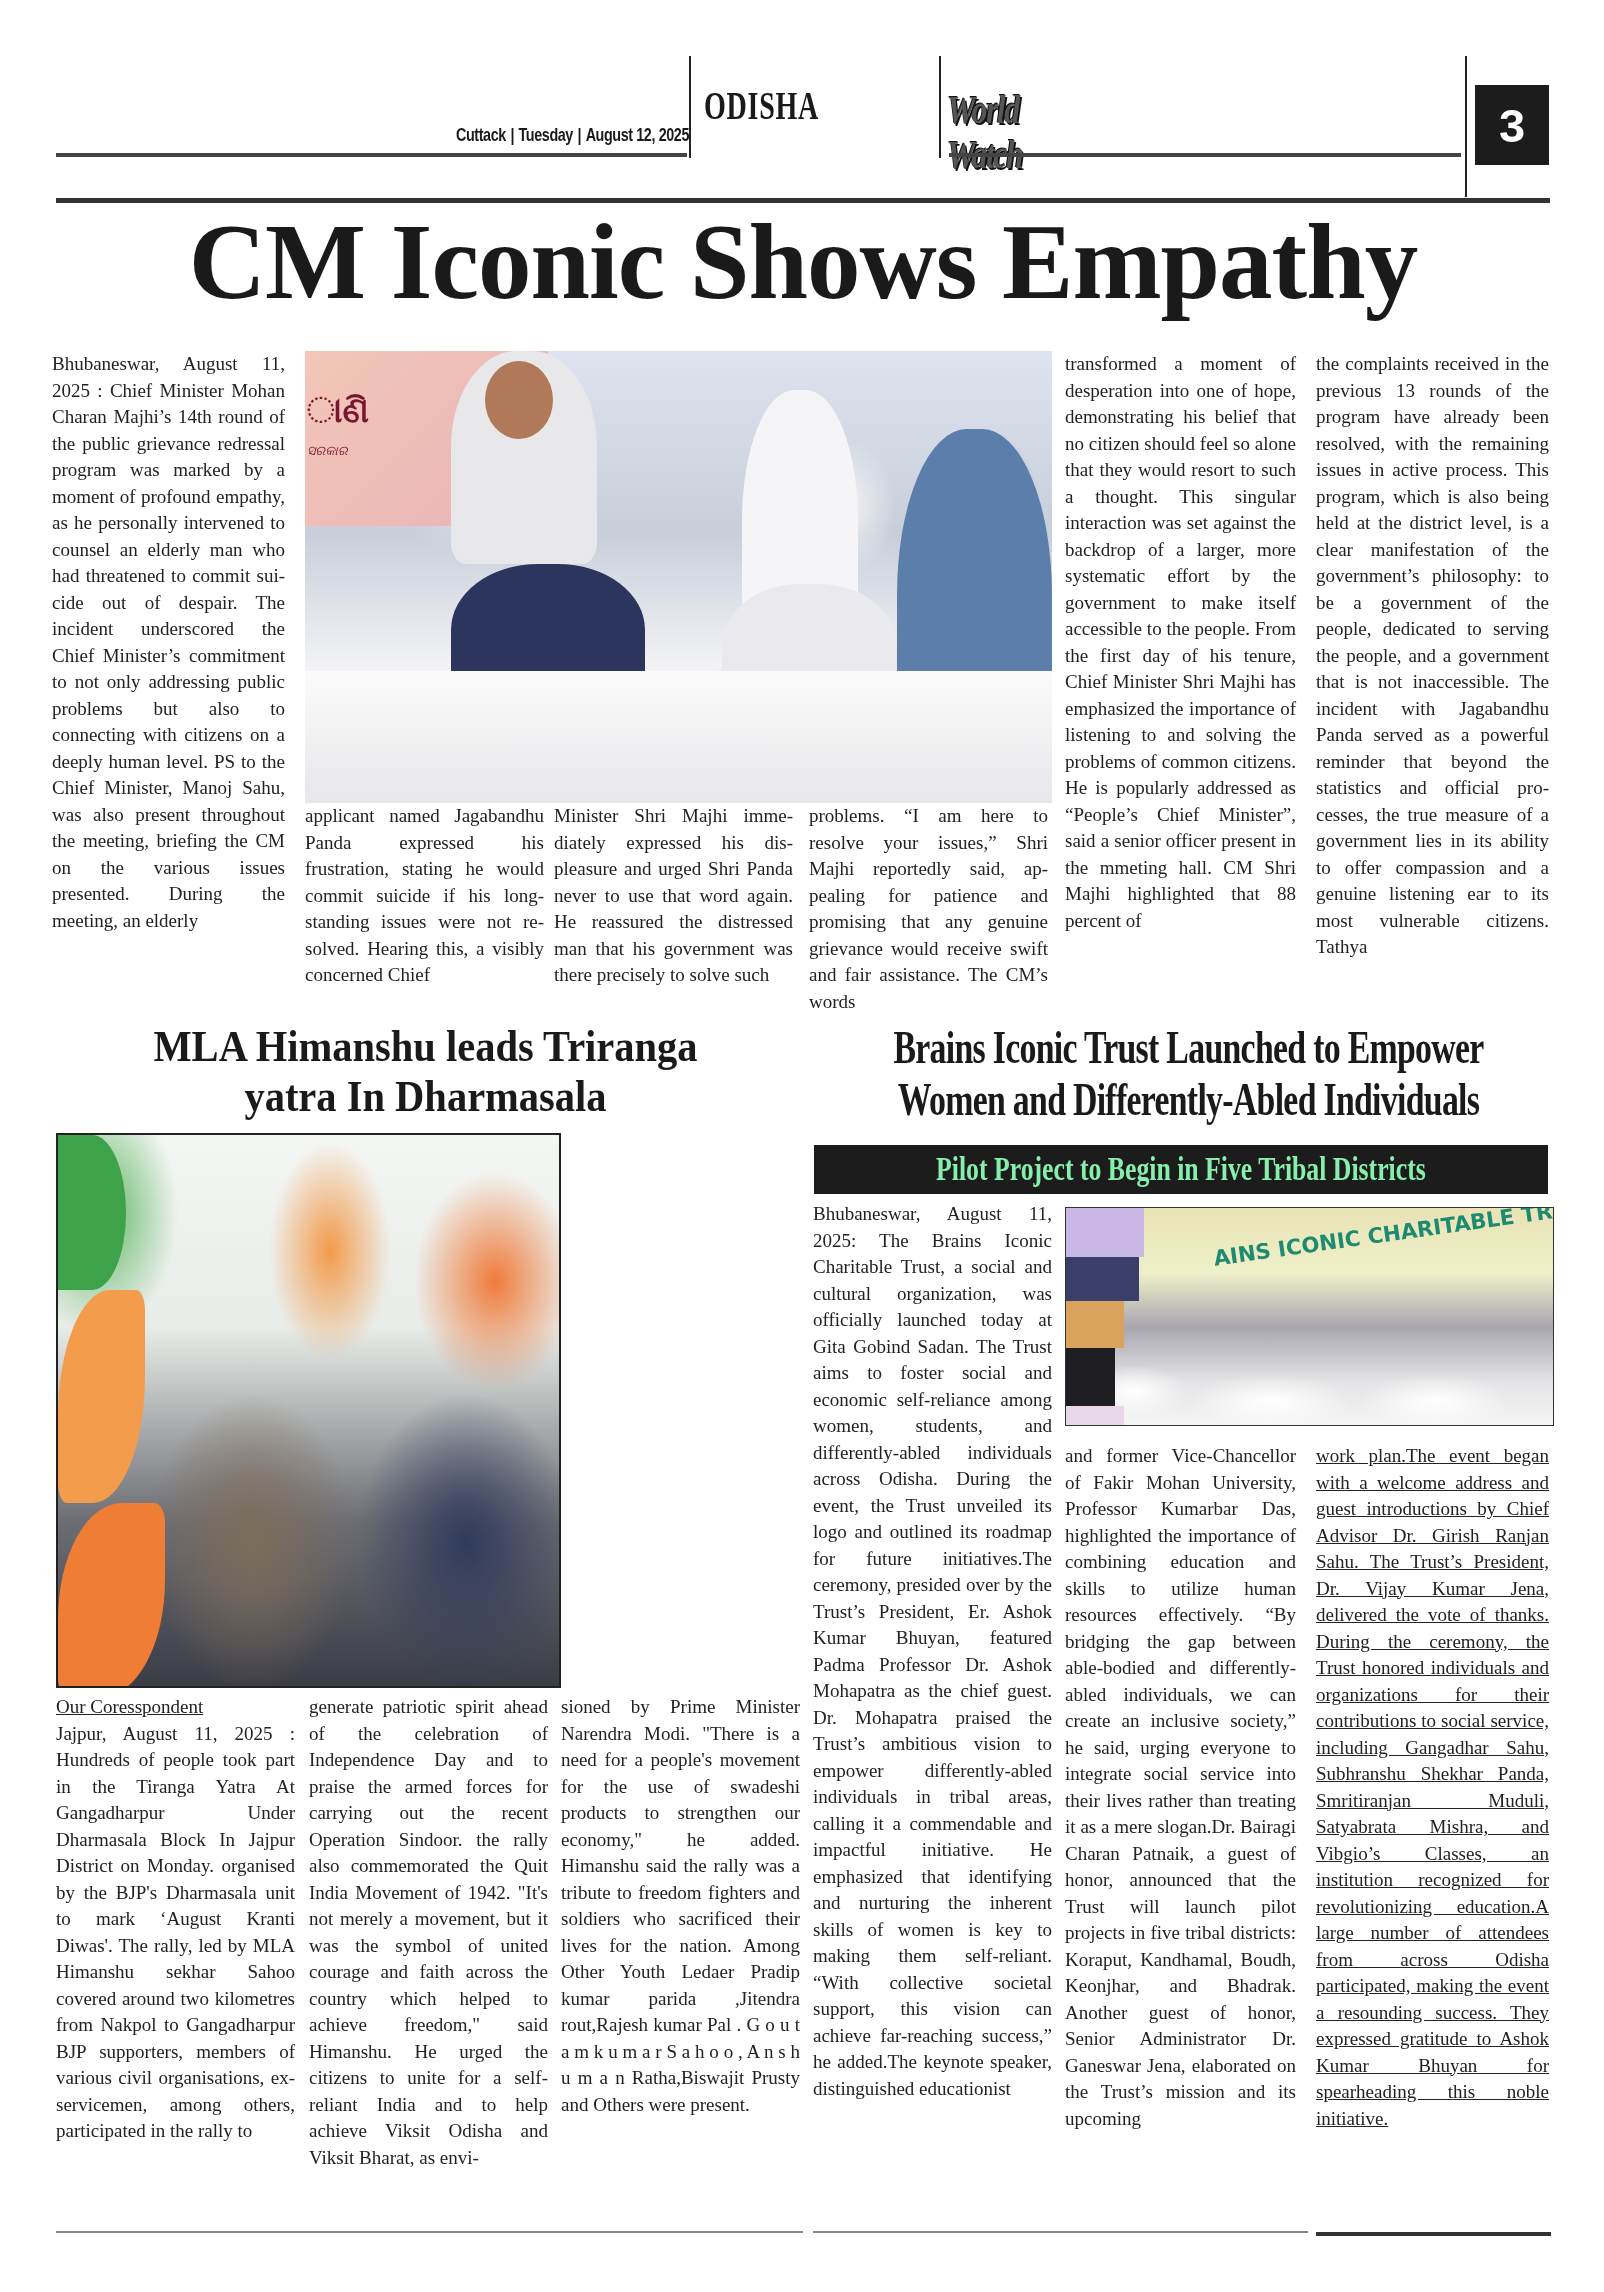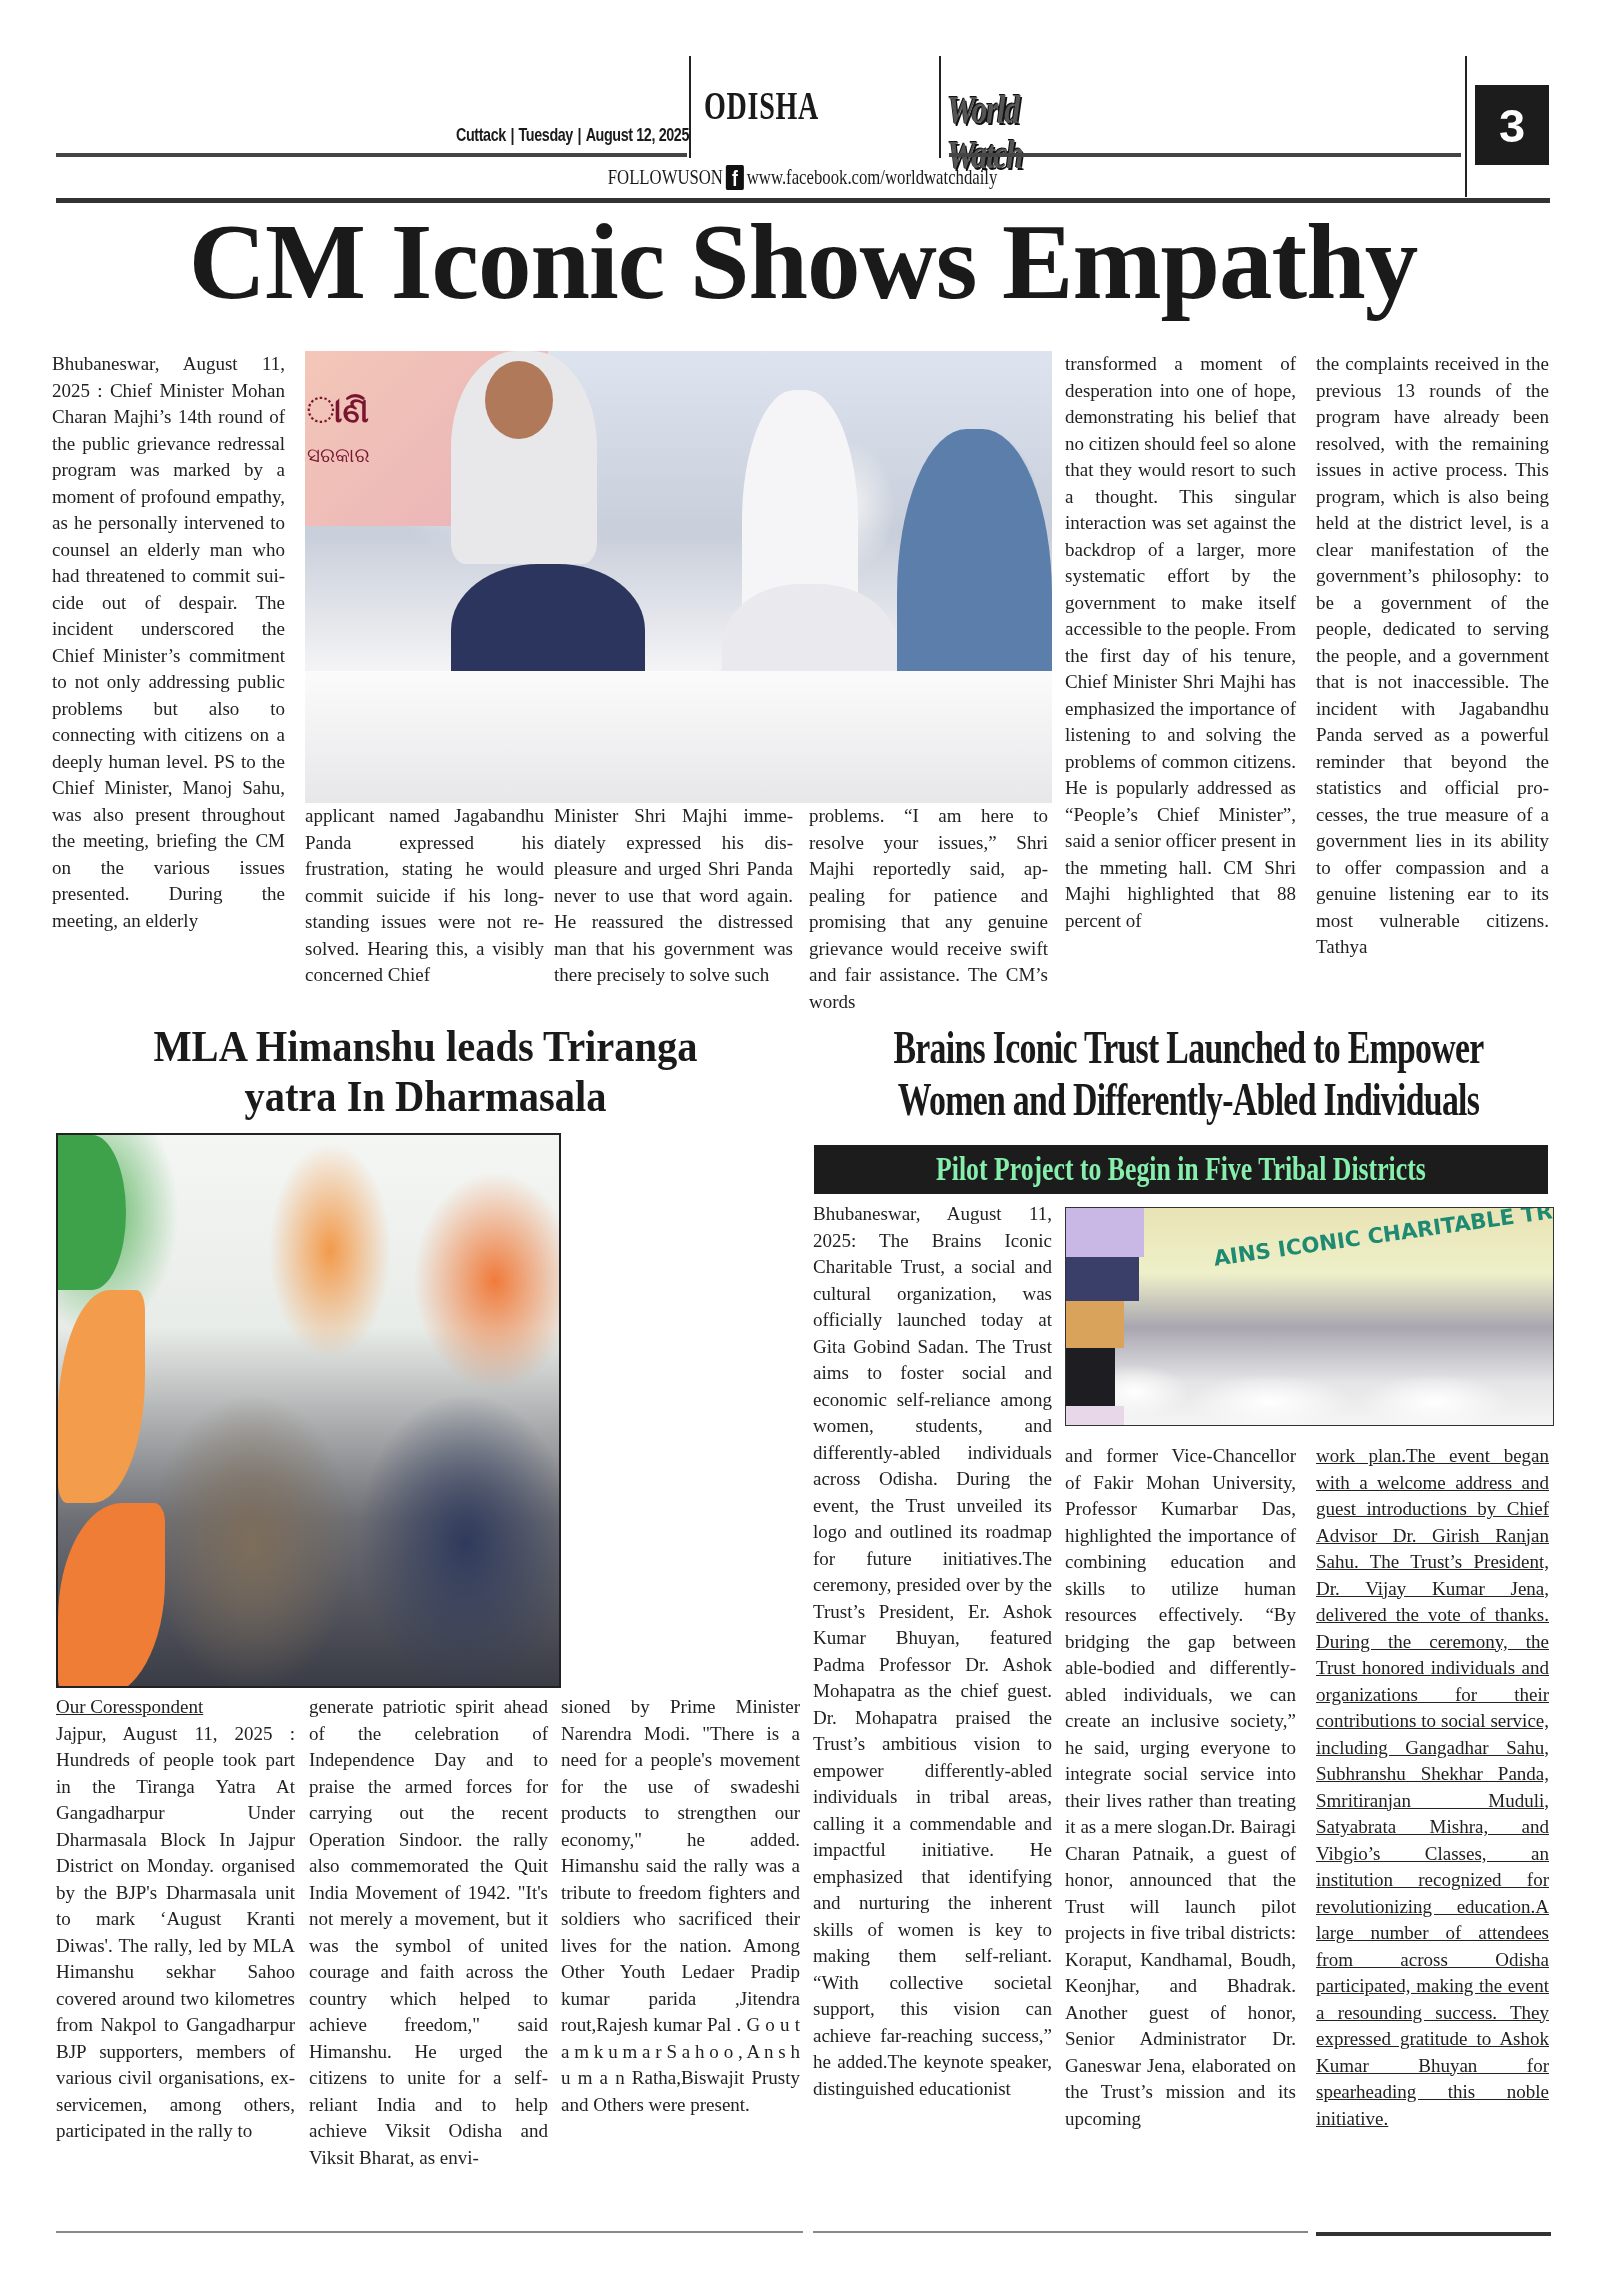--- a/index.html
+++ b/index.html
@@ -34,21 +34,21 @@
   
   .photo { position: absolute; overflow: hidden; }
   .photo-cm { left: 305px; top: 351px; width: 747px; height: 452px; background:
       radial-gradient(ellipse 136px 87px at 466px 369px, #2a3a6e 0%, transparent 70%),
       radial-gradient(ellipse 78px 107px at 679px 155px, #3c6fa5 0%, transparent 70%),
       radial-gradient(ellipse 68px 97px at 543px 155px, #f2f2f2 0%, transparent 70%),
       radial-gradient(ellipse 87px 68px at 155px 155px, #d7dcea 0%, transparent 70%),
       linear-gradient(180deg, #dde3ef 0%, #c8ceda 40%, #f3f3f5 70%, #fafafa 100%); }
   .photo-cm .banner { position: absolute; left: 0; top: 0; width: 243px; height: 175px; background: linear-gradient(135deg, #f3c7b8, #e9b2b8); }
   .photo-cm .banner-text { position: absolute; left: 1.9px; top: 39px; font-family: "DejaVu Sans", sans-serif; font-weight: bold; font-size: 35px; color: #7a1530; }
-  .photo-cm .banner-text2 { position: absolute; left: 1.9px; top: 92px; font-family: "DejaVu Sans", sans-serif; font-size: 20px; color: #7a1530; }
+  .photo-cm .banner-text2 { position: absolute; left: 1.9px; top: 92px; font-family: "DejaVu Sans", sans-serif; font-size: 13px; color: #7a1530; font-style: italic; }
   .photo-cm .table { position: absolute; left: 0; top: 320px; width: 747px; height: 132px; background: linear-gradient(180deg, #fbfbfb, #e7e7ea); }
   .photo-cm .person { position: absolute; border-radius: 45% 45% 10% 10%; }
 
   .photo-rally { left: 56px; top: 1133px; width: 505px; height: 555px; border: 2.9px solid #222; background:
       radial-gradient(ellipse 116px 175px at 39px 78px, #58b45c 0%, transparent 70%),
       radial-gradient(ellipse 87px 155px at 272px 116px, #f39a4a 0%, transparent 70%),
       radial-gradient(ellipse 116px 155px at 437px 146px, #f07b3b 0%, transparent 70%),
       radial-gradient(ellipse 146px 213px at 194px 408px, #7d6d5a 0%, transparent 70%),
       radial-gradient(ellipse 155px 213px at 408px 408px, #2f3a5c 0%, transparent 70%),
       linear-gradient(180deg, #f4f6f4 0%, #e8ece8 35%, #6d6e74 70%, #3a3c46 100%); }
@@ -79,27 +79,20 @@
     <span>Cuttack</span><span class="sep">|</span><span class="day">Tuesday</span><span class="sep">|</span><span>August 12, 2025</span>
   </div>
   <div class="rule-left"></div>
   <div class="vline-1"></div>
   <div class="section-name">ODISHA</div>
   <div class="vline-2"></div>
   <div class="logo">World Watch</div>
   <div class="rule-right"></div>
   <div class="vline-3"></div>
   <div class="page-number">3</div>
-  <div class="follow-line">
-    <span class="inner">
-      <span>FOLLOWUSON</span>
-      <span class="fb-icon">f</span>
-      <span>www.facebook.com/worldwatchdaily</span>
-    </span>
-  </div>
   <div class="rule-full"></div>
 </header>
 
 <h1 class="main-headline">CM Iconic Shows Empathy</h1>
 
 <div class="col" style="left:52px; top:351px; width:233px;">
   <p>Bhubaneswar, August 11, 2025 : Chief Minister Mohan Charan Majhi’s 14th round of the public grievance redressal pro­gram was marked by a moment of profound em­pathy, as he personally in­tervened to counsel an elderly man who had threatened to commit sui­cide out of despair. The incident underscored the Chief Minister’s commit­ment to not only address­ing public problems but also to connecting with citizens on a deeply hu­man level. PS to the Chief Minister, Manoj Sahu, was also present through­out the meeting, briefing the CM on the various is­sues presented. During the meeting, an elderly</p>
 </div>
 
 <div class="photo photo-cm">

